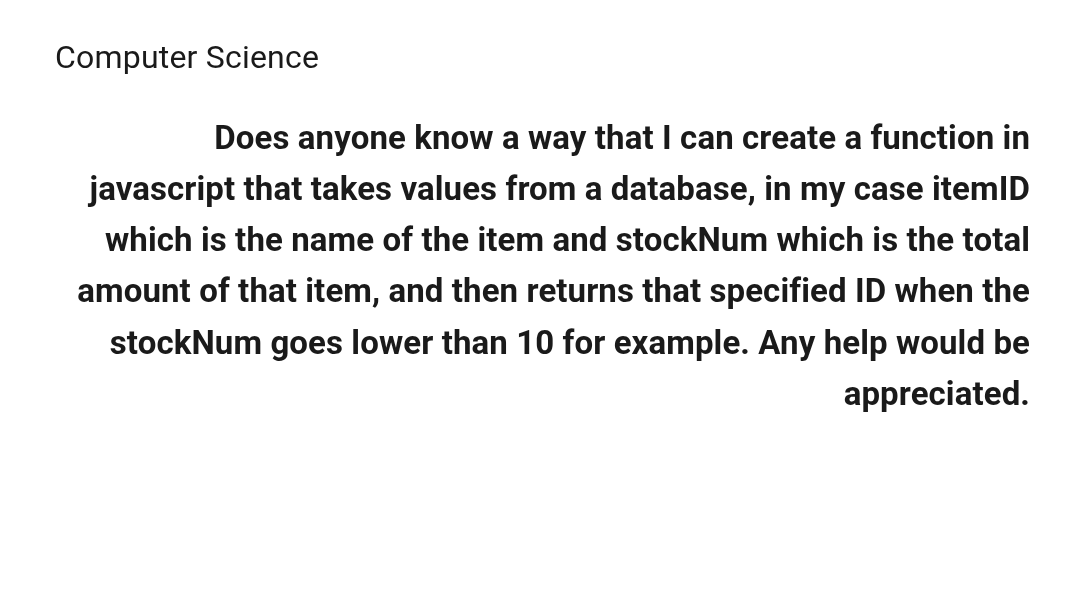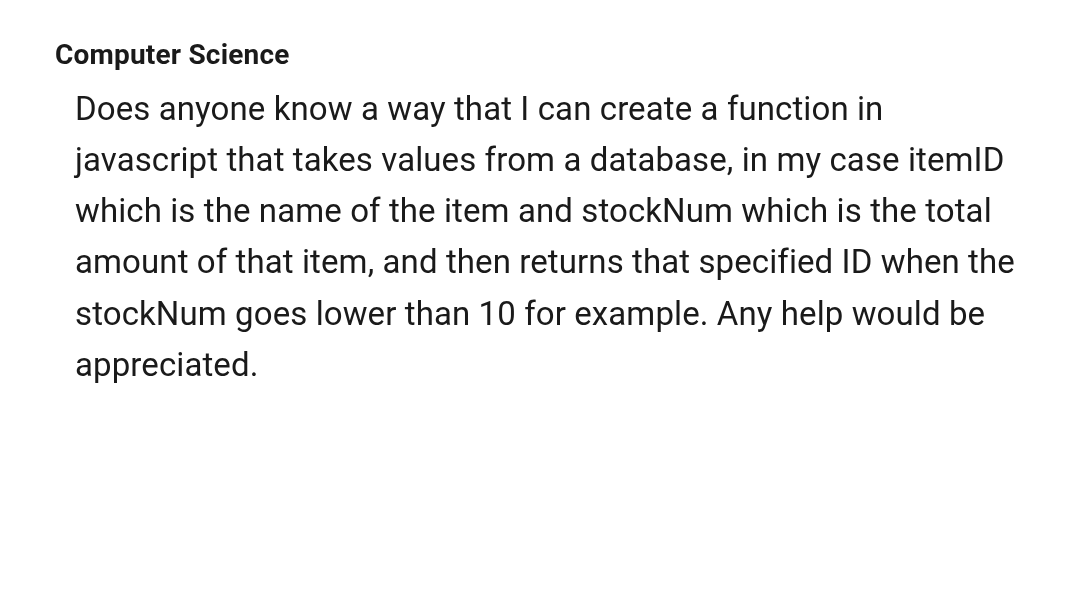--- a/index.html
+++ b/index.html
@@ -9,30 +9,31 @@
     }
     body {
       width: 1080px;
       height: 596px;
       background: #ffffff;
       font-family: -apple-system, BlinkMacSystemFont, "Segoe UI", Roboto, Helvetica, Arial, sans-serif;
       padding: 38px 50px 38px 55px;
       color: #1a1a1a;
     }
     .heading {
-      font-size: 28px;
-      font-weight: 700;
-      margin-bottom: 12px;
+      font-size: 32px;
+      font-weight: 400;
+      margin-bottom: 36px;
       letter-spacing: 0.2px;
     }
     .body-text {
       font-size: 33px;
-      font-weight: 400;
+      font-weight: 700;
       line-height: 1.55;
       padding-left: 20px;
       letter-spacing: 0.1px;
+      text-align: right;
     }
   </style>
 </head>
 <body>
 
 <div class="heading">Computer Science</div>
 <div class="body-text">Does anyone know a way that I can create a function in javascript that takes values from a database, in my case itemID which is the name of the item and stockNum which is the total amount of that item, and then returns that specified ID when the stockNum goes lower than 10 for example. Any help would be appreciated.</div>
 
 </body></html>

